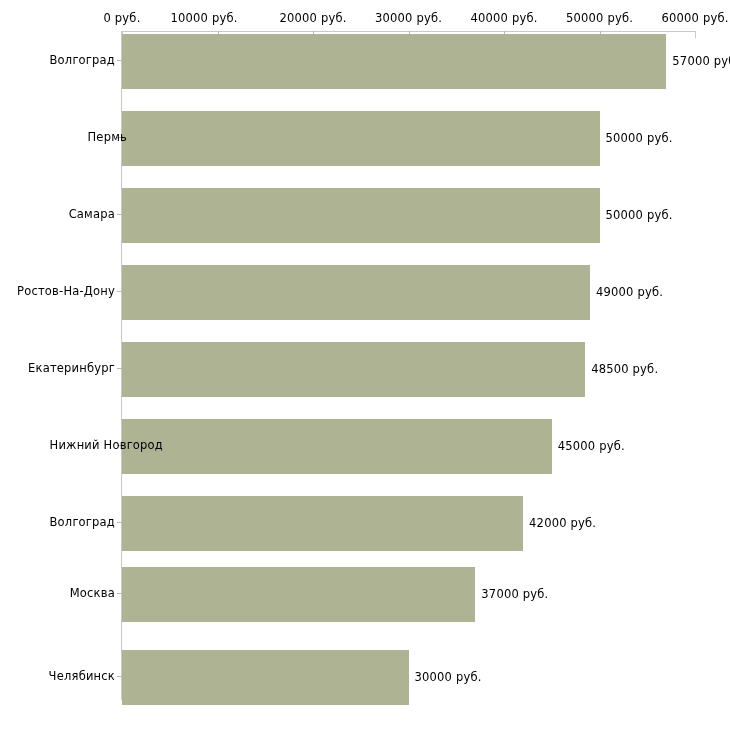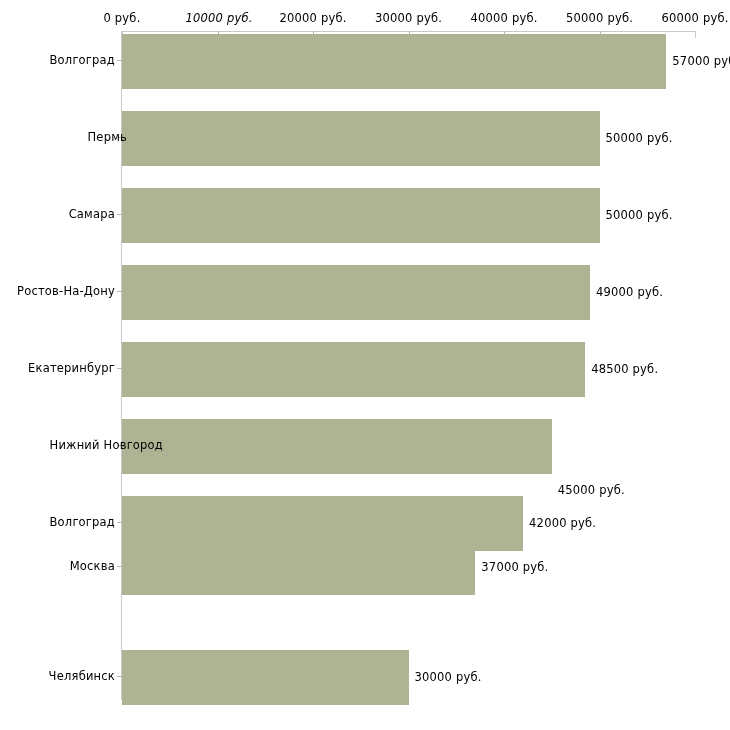--- a/index.html
+++ b/index.html
@@ -111,21 +111,21 @@
 </head>
 <body>
 
 <div id="chart-root">
 
   <div class="axis-top"></div>
   <div id="x-ticks">
       <div class="axis-tick edge" style="left: 122px; top: 31px; position: absolute;"></div>
       <div class="axis-tick-label" style="left: 122px; top: 11px; position: absolute;">0 руб.</div>
       <div class="axis-tick" style="left: 217.5px; top: 31px; position: absolute;"></div>
-      <div class="axis-tick-label" style="left: 219px; top: 11px; position: absolute; font-style: italic;">10000 руб.</div>
+      <div class="axis-tick-label" style="left: 204px; top: 11px; position: absolute;">10000 руб.</div>
       <div class="axis-tick" style="left: 313px; top: 31px; position: absolute;"></div>
       <div class="axis-tick-label" style="left: 313px; top: 11px; position: absolute;">20000 руб.</div>
       <div class="axis-tick" style="left: 408.5px; top: 31px; position: absolute;"></div>
       <div class="axis-tick-label" style="left: 408.5px; top: 11px; position: absolute;">30000 руб.</div>
       <div class="axis-tick" style="left: 504px; top: 31px; position: absolute;"></div>
       <div class="axis-tick-label" style="left: 504px; top: 11px; position: absolute;">40000 руб.</div>
       <div class="axis-tick" style="left: 599.5px; top: 31px; position: absolute;"></div>
       <div class="axis-tick-label" style="left: 599.5px; top: 11px; position: absolute;">50000 руб.</div>
       <div class="axis-tick edge" style="left: 695px; top: 31px; position: absolute;"></div>
       <div class="axis-tick-label" style="left: 695px; top: 11px; position: absolute;">60000 руб.</div>
@@ -161,29 +161,29 @@
       <div class="bar-row" style="top: 342px;">
         <div class="bar" style="width: 463.175px; background: rgb(174, 179, 148);"></div>
         <div class="cat-tick"></div>
         <div class="cat-label">Екатеринбург</div>
         <div class="val-label" style="left: 591.175px;">48500 руб.</div>
       </div>
       <div class="bar-row" style="top: 419px; padding-left: 48px;">
         <div class="bar" style="width: 429.75px; background: rgb(174, 179, 148);"></div>
         <div class="cat-tick"></div>
         <div class="cat-label">Нижний Новгород</div>
-        <div class="val-label" style="left: 557.75px; margin-top: 44px;">45000 руб.</div>
+        <div class="val-label" style="left: 557.75px;">45000 руб.</div>
       </div>
       <div class="bar-row" style="top: 496px;">
         <div class="bar" style="width: 401.1px; background: rgb(174, 179, 148);"></div>
         <div class="cat-tick"></div>
         <div class="cat-label">Волгоград</div>
         <div class="val-label" style="left: 529.1px;">42000 руб.</div>
       </div>
-      <div class="bar-row" style="top: 540px;">
+      <div class="bar-row" style="top: 567px;">
         <div class="bar" style="width: 353.35px; background: rgb(174, 179, 148);"></div>
         <div class="cat-tick"></div>
         <div class="cat-label">Москва</div>
         <div class="val-label" style="left: 481.35px;">37000 руб.</div>
       </div>
       <div class="bar-row" style="top: 650px;">
         <div class="bar" style="width: 286.5px; background: rgb(174, 179, 148);"></div>
         <div class="cat-tick"></div>
         <div class="cat-label">Челябинск</div>
         <div class="val-label" style="left: 414.5px;">30000 руб.</div>

